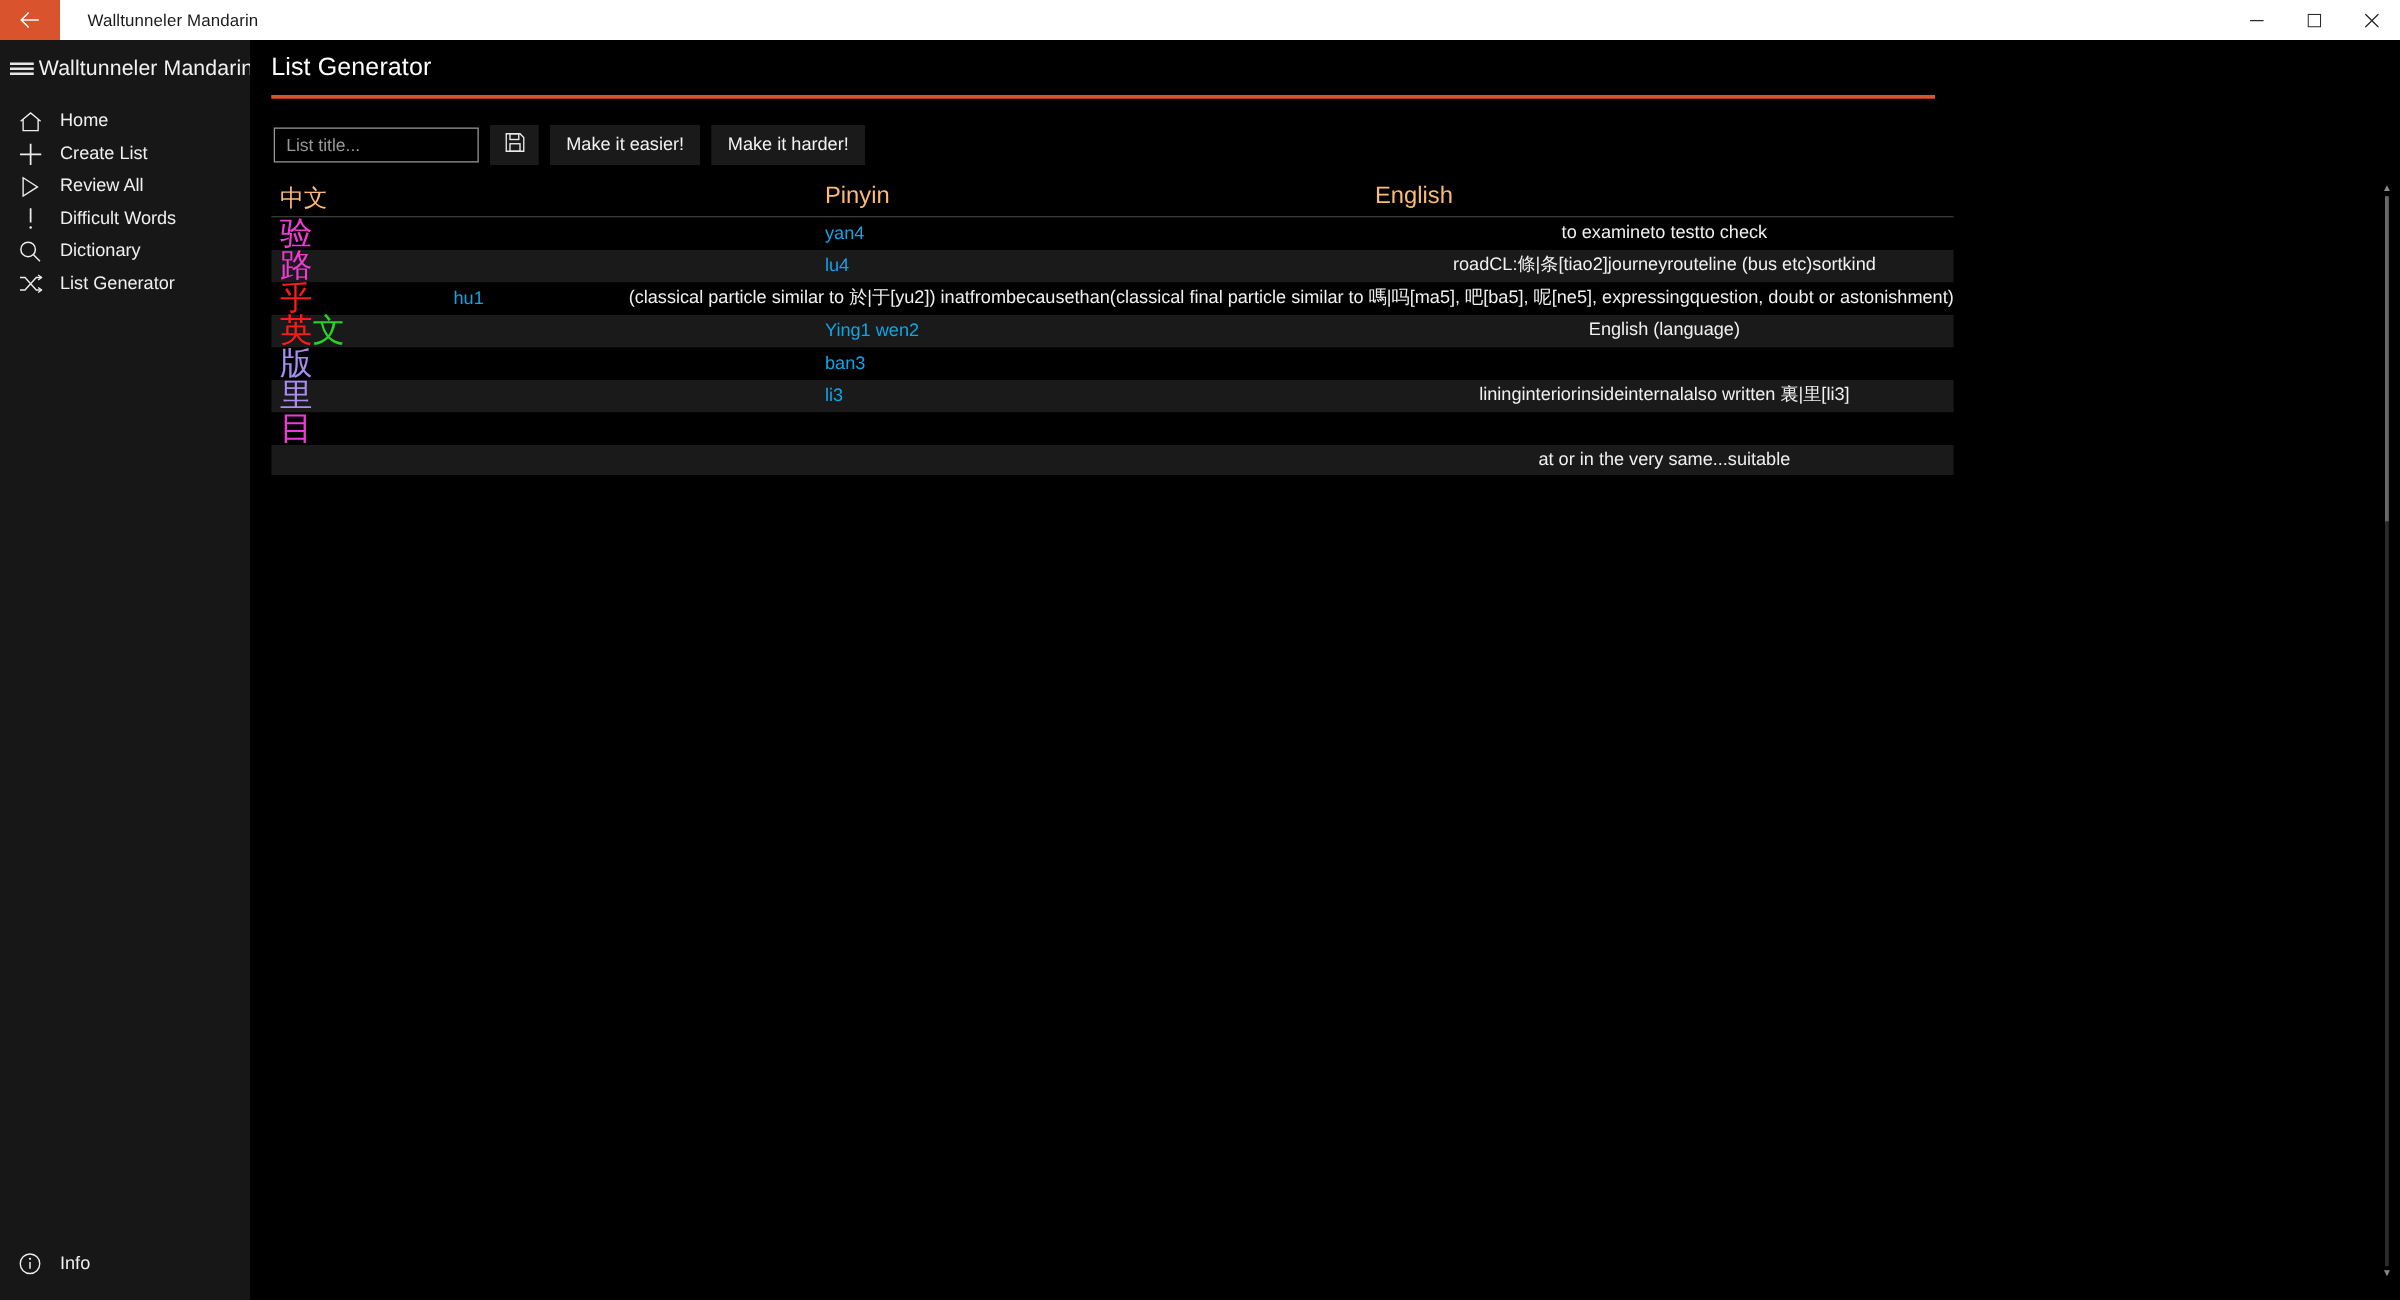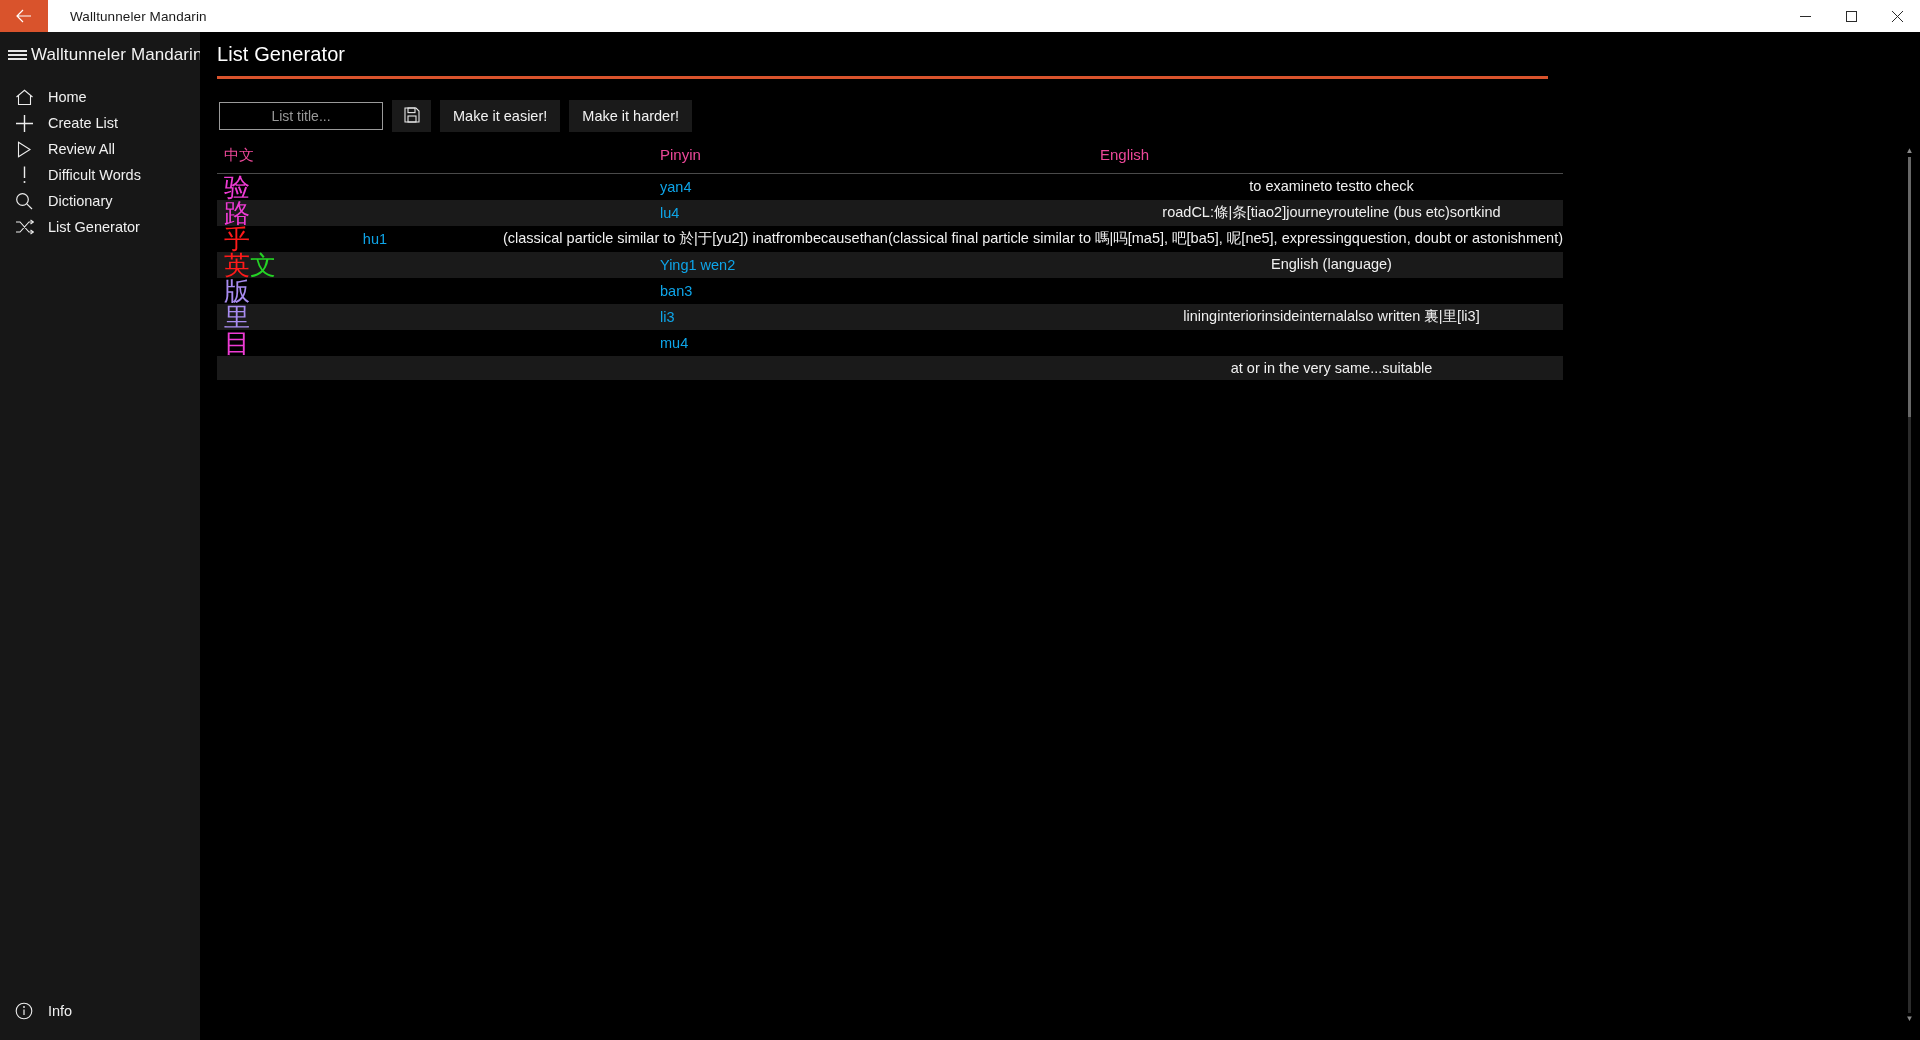--- a/index.html
+++ b/index.html
@@ -76,41 +76,41 @@
     background:#d9532c;
   }
 
   
   #toolbar{
     position:absolute; left:19px; top:68px; display:flex; align-items:center; gap:9px;
   }
   #list-title-input{
     width:164px; height:28px; background:#000; color:#e8e8e8;
     border:1.4px solid #9a9a9a; padding:0 9px; font-size:14px;
-    font-family:"Liberation Sans", sans-serif; outline:none;text-align:center;
+    font-family:"Liberation Sans", sans-serif; outline:none;
   }
   #list-title-input::placeholder{ color:#999; }
   .tbtn{
     height:32px; background:#1a1a1a; color:#f2f2f2;
     border:none; font-size:14.5px; padding:0 13px; cursor:pointer;
     font-family:"Liberation Sans", sans-serif;
     display:flex; align-items:center; justify-content:center;
   }
   #save-btn{ width:39px; padding:0; }
 
   
   #table-wrap{
     position:absolute; left:17px; top:113px; width:1346px; height:880px;
     overflow:hidden;
   }
   #thead{
     display:flex; height:29px; align-items:flex-start;
     border-bottom:1px solid #4a4a4a;
   }
-  .th{ color:#ec4899; font-size:15px; padding-top:1px; }
+  .th{ color:#fdba74; font-size:19px; padding-top:1px; }
   .col-hanzi{ width:443px; padding-left:7px; }
   .col-pinyin{ width:440px; }
   .col-english{ flex:1; }
 
   .row{ display:flex; align-items:stretch; }
   .row.alt{ background:#000000; }
   .row.dark{ background:#1a1a1a; }
   .cell-hanzi{
     width:443px; display:flex; align-items:center; padding-left:7px;
   }
@@ -355,21 +355,20 @@
             <div class="defline">interior</div>
             <div class="defline">inside</div>
             <div class="defline">internal</div>
             <div class="defline">also written 裏|里[li3]</div>
           </div>
         </div>
         <div class="row alt">
           <div class="cell-hanzi">
             <span class="hanzi" style="color: rgb(238, 59, 212);">目</span>
           </div>
-          <div class="cell-pinyin">mu4</div>
         </div>
         <div class="row dark">
           <div class="cell-hanzi"></div>
           <div class="cell-pinyin"></div>
           <div class="cell-english">
             <div class="defline">at or in the very same...</div>
             <div class="defline">suitable</div>
           </div>
         </div>
       </div>

